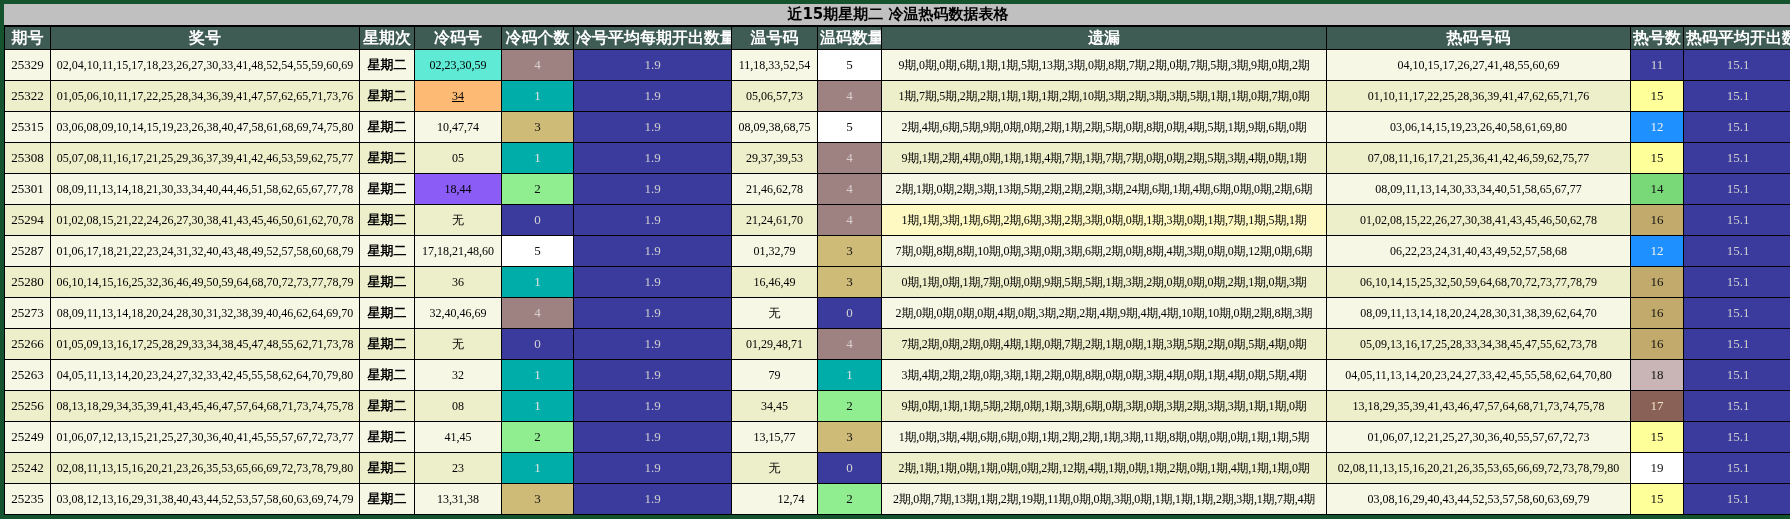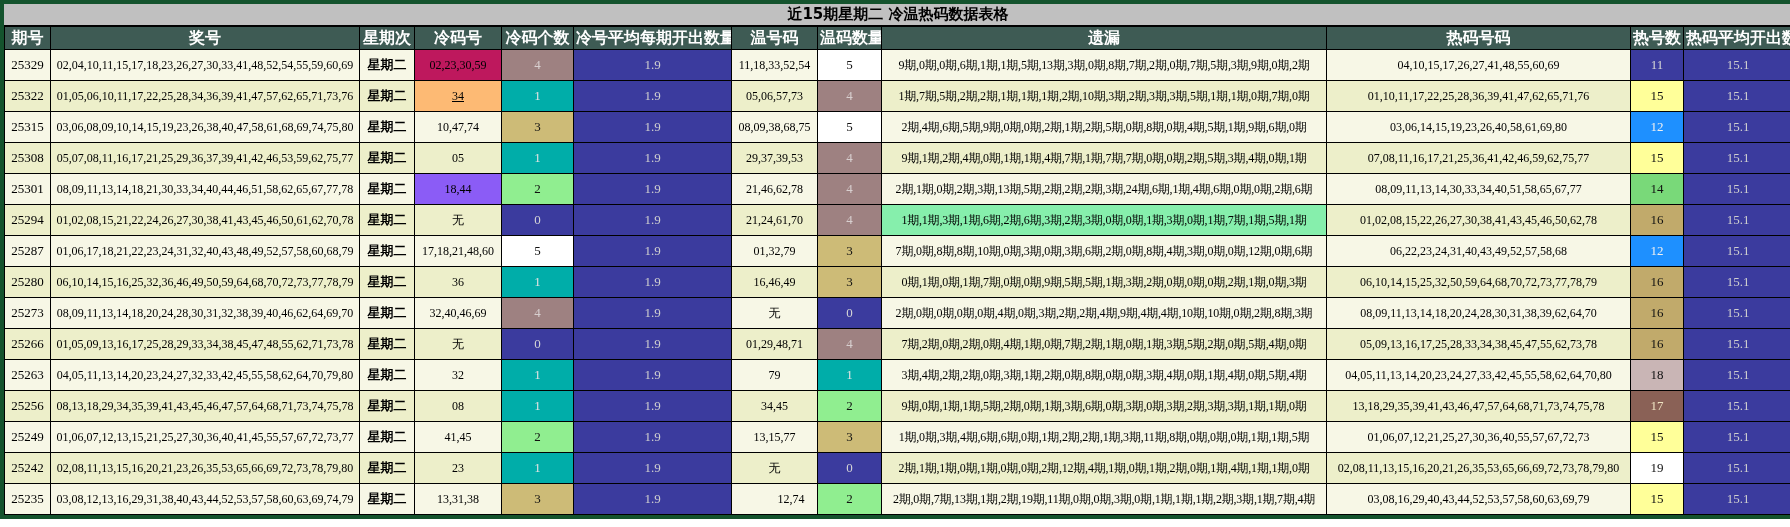--- a/index.html
+++ b/index.html
@@ -59,21 +59,21 @@
         <th>热码号码</th>
         <th>热号数</th>
         <th>热码平均开出数</th>
       </tr>
     </thead>
     <tbody>
         <tr>
           <td class="c-period" style="background: rgb(247, 247, 230);">25329</td>
           <td class="c-nums" style="background: rgb(247, 247, 230);">02,04,10,11,15,17,18,23,26,27,30,33,41,48,52,54,55,59,60,69</td>
           <td class="c-week" style="background: rgb(247, 247, 230);">星期二</td>
-          <td class="c-nums" style="background: #be185d;">02,23,30,59</td>
+          <td class="c-nums" style="background: #5eead4;">02,23,30,59</td>
           <td class="c-count" style="background: rgb(158, 129, 129); color: rgb(216, 207, 207);">4</td>
           <td class="c-avg" style="background: rgb(59, 59, 158); color: rgb(207, 207, 207);">1.9</td>
           <td class="c-nums" style="background: rgb(247, 247, 230);">11,18,33,52,54</td>
           <td class="c-count" style="background: rgb(255, 255, 255); color: rgb(17, 17, 17);">5</td>
           <td class="c-miss" style="background: rgb(247, 247, 230);">9期,0期,0期,6期,1期,1期,5期,13期,3期,0期,8期,7期,2期,0期,7期,5期,3期,9期,0期,2期</td>
           <td class="c-nums" style="background: rgb(247, 247, 230);">04,10,15,17,26,27,41,48,55,60,69</td>
           <td class="c-count" style="background: rgb(59, 59, 158); color: rgb(214, 214, 214);">11</td>
           <td class="c-avg" style="background: rgb(59, 59, 158); color: rgb(207, 207, 207);">15.1</td>
         </tr>
         <tr>
@@ -134,21 +134,21 @@
         </tr>
         <tr>
           <td class="c-period" style="background: rgb(237, 239, 202);">25294</td>
           <td class="c-nums" style="background: rgb(237, 239, 202);">01,02,08,15,21,22,24,26,27,30,38,41,43,45,46,50,61,62,70,78</td>
           <td class="c-week" style="background: rgb(237, 239, 202);">星期二</td>
           <td class="c-nums" style="background: rgb(237, 239, 202);">无</td>
           <td class="c-count" style="background: rgb(59, 59, 158); color: rgb(214, 214, 214);">0</td>
           <td class="c-avg" style="background: rgb(59, 59, 158); color: rgb(207, 207, 207);">1.9</td>
           <td class="c-nums" style="background: rgb(237, 239, 202);">21,24,61,70</td>
           <td class="c-count" style="background: rgb(158, 129, 129); color: rgb(216, 207, 207);">4</td>
-          <td class="c-miss" style="background: #86efac;">1期,1期,3期,1期,6期,2期,6期,3期,2期,3期,0期,0期,1期,3期,0期,1期,7期,1期,5期,1期</td>
+          <td class="c-miss" style="background: #fef9c3;">1期,1期,3期,1期,6期,2期,6期,3期,2期,3期,0期,0期,1期,3期,0期,1期,7期,1期,5期,1期</td>
           <td class="c-nums" style="background: rgb(237, 239, 202);">01,02,08,15,22,26,27,30,38,41,43,45,46,50,62,78</td>
           <td class="c-count" style="background: rgb(193, 170, 107); color: rgb(17, 17, 17);">16</td>
           <td class="c-avg" style="background: rgb(59, 59, 158); color: rgb(207, 207, 207);">15.1</td>
         </tr>
         <tr>
           <td class="c-period" style="background: rgb(247, 247, 230);">25287</td>
           <td class="c-nums" style="background: rgb(247, 247, 230);">01,06,17,18,21,22,23,24,31,32,40,43,48,49,52,57,58,60,68,79</td>
           <td class="c-week" style="background: rgb(247, 247, 230);">星期二</td>
           <td class="c-nums" style="background: rgb(247, 247, 230);">17,18,21,48,60</td>
           <td class="c-count" style="background: rgb(255, 255, 255); color: rgb(17, 17, 17);">5</td>

